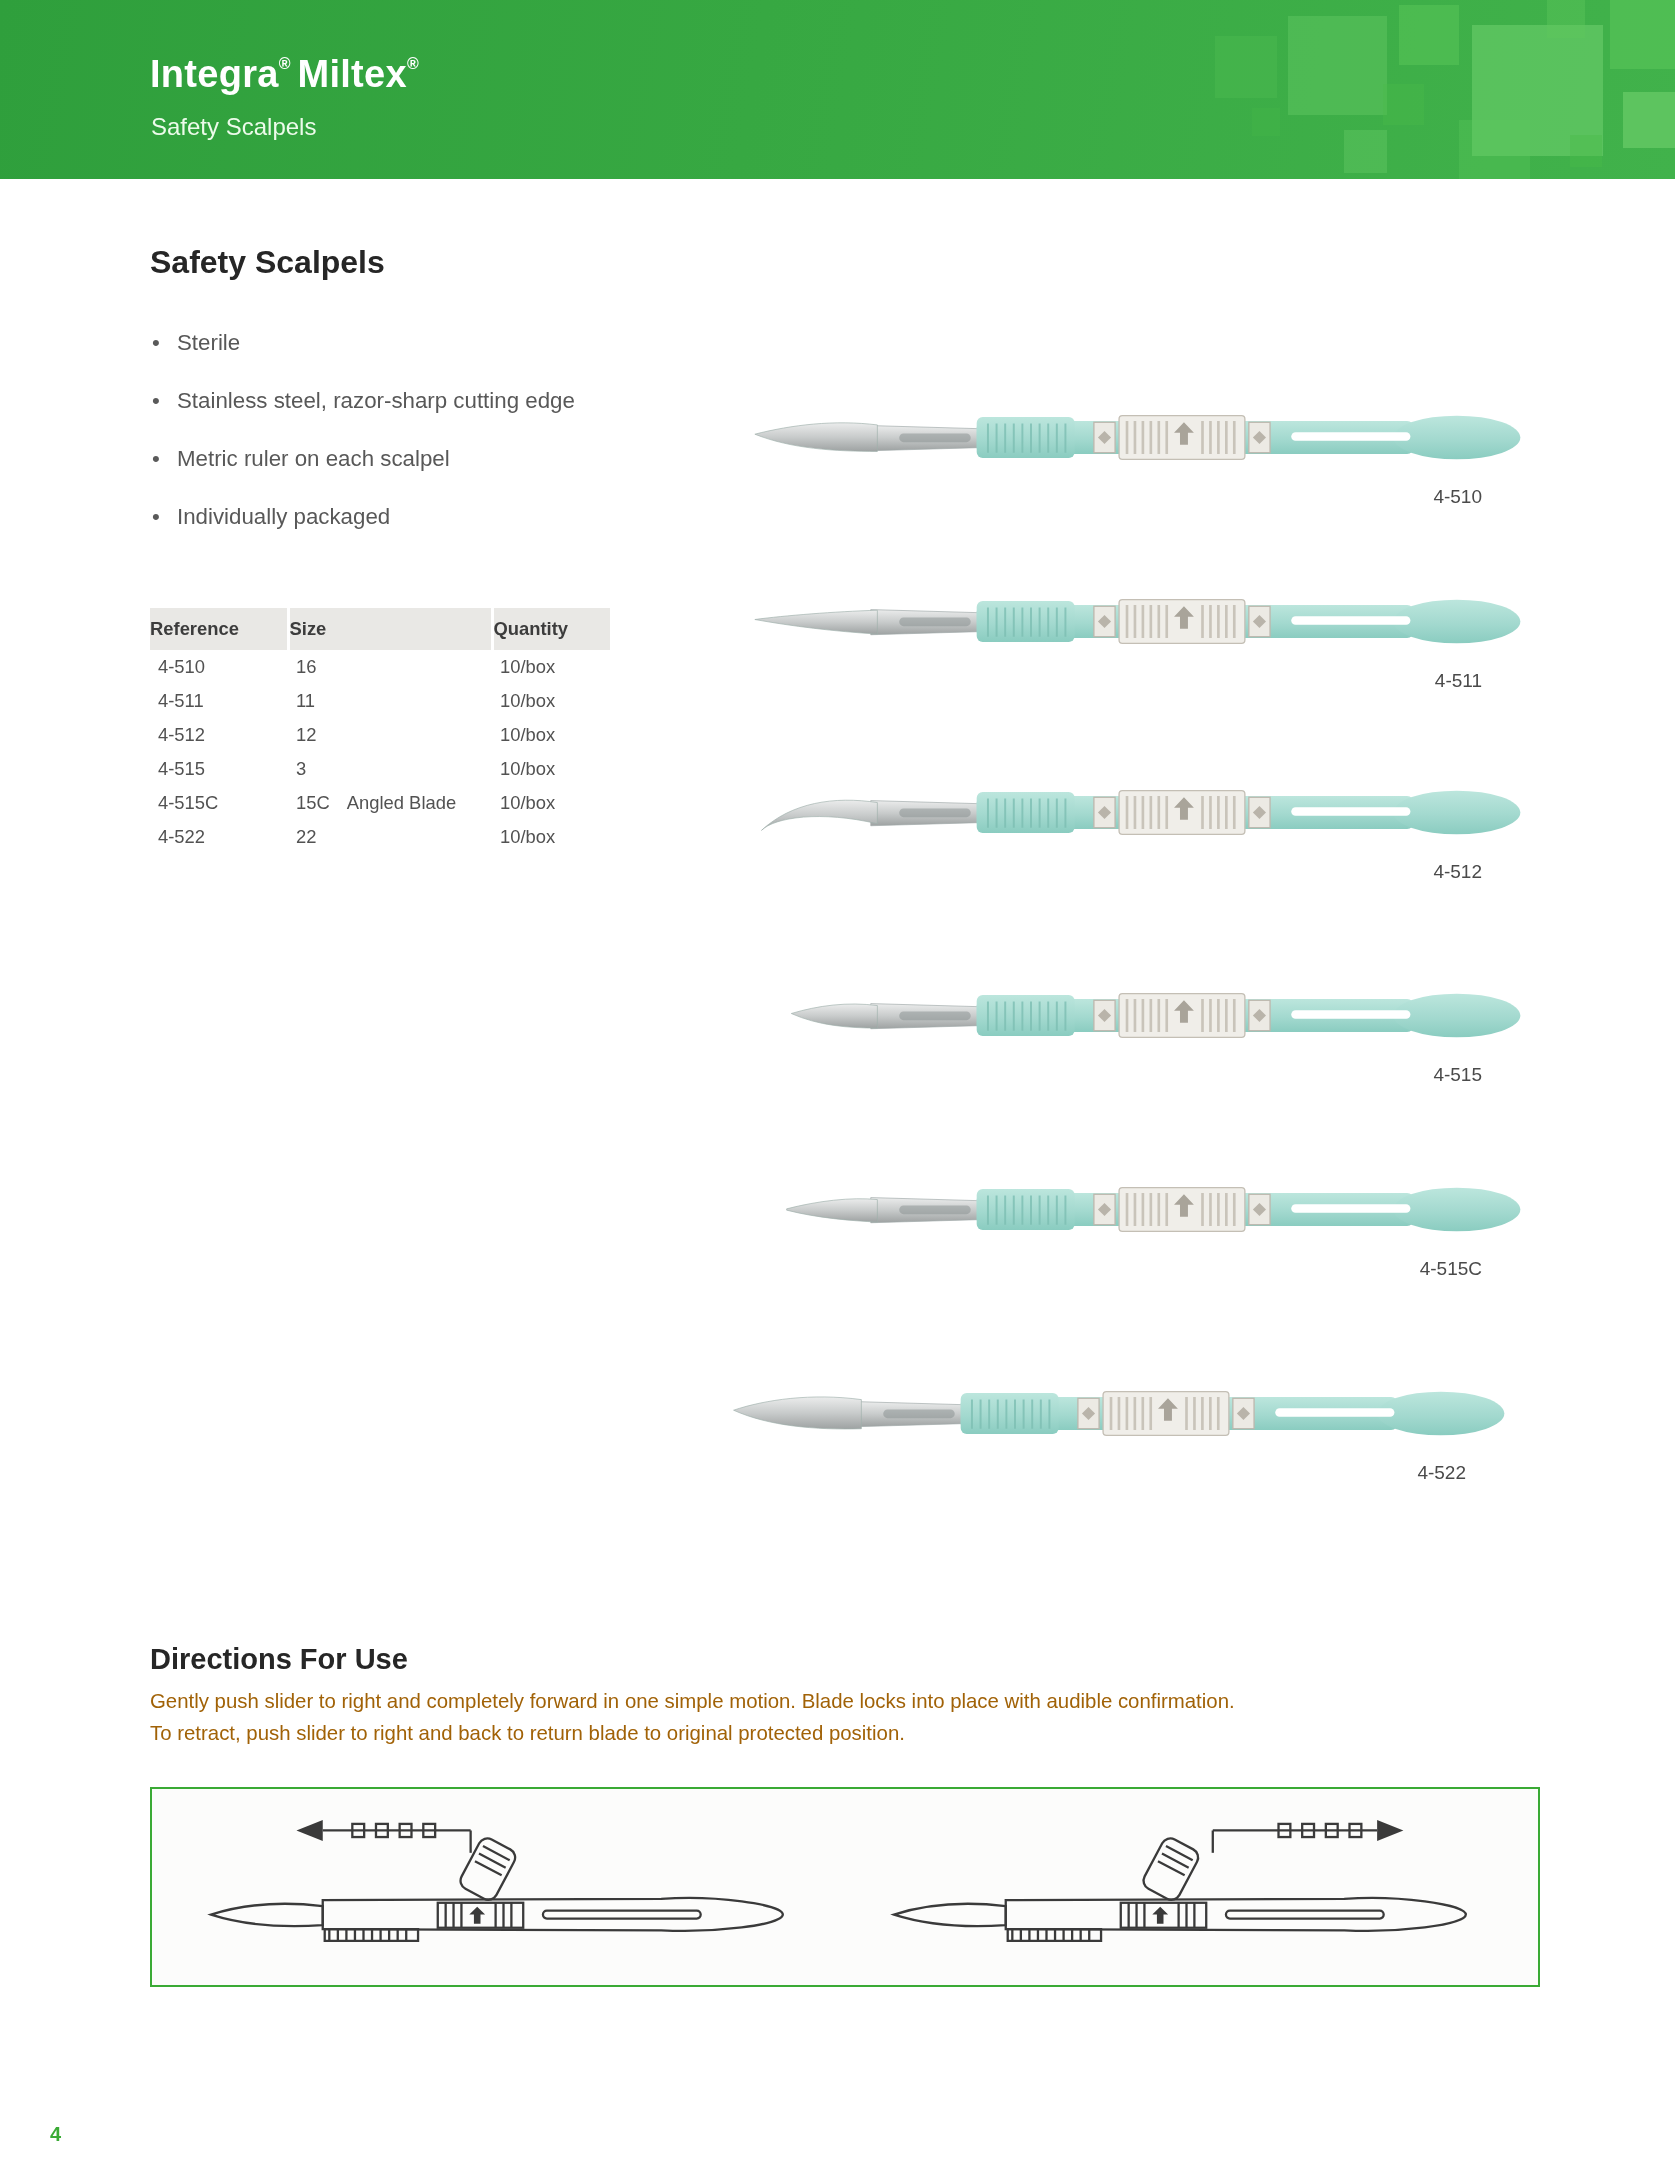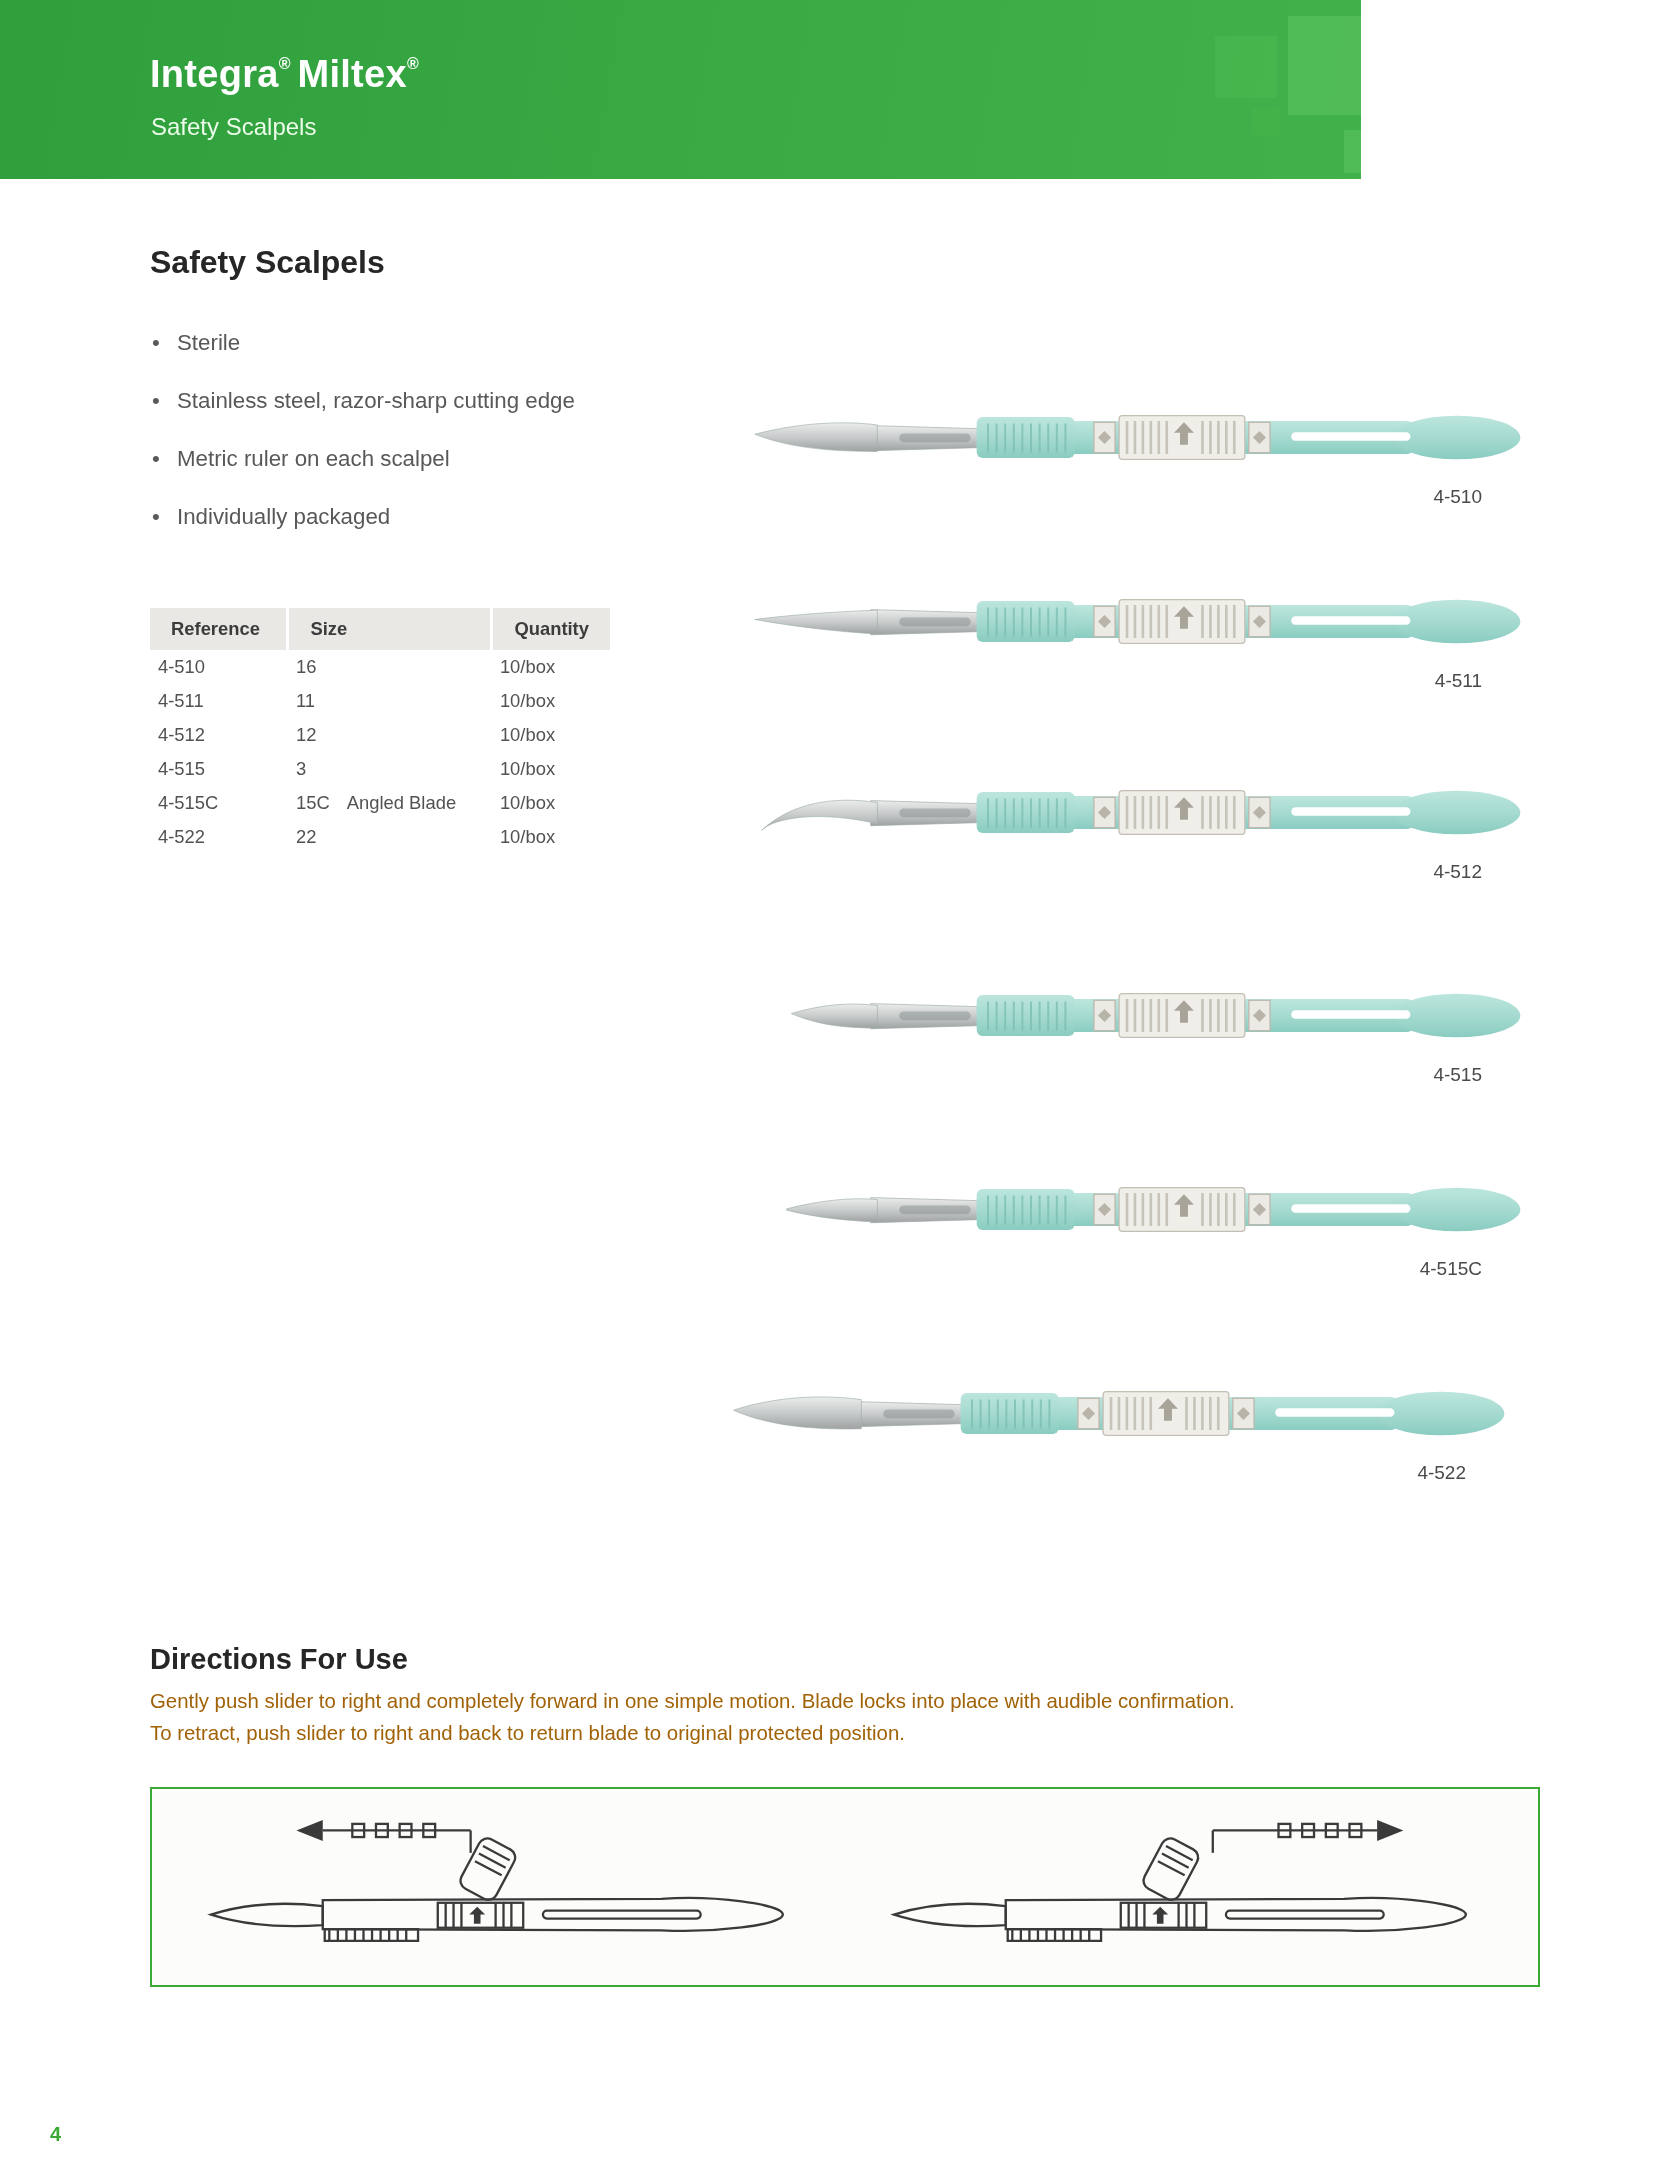--- a/index.html
+++ b/index.html
@@ -5,21 +5,21 @@
   * { margin:0; padding:0; box-sizing:border-box; }
   html,body { background:#ffffff; }
   body {
     width:1675px; height:2183px; position:relative;
     font-family:"Liberation Sans", sans-serif; color:#4a4a4a;
     overflow:hidden;
   }
 
   
   .band {
-    position:absolute; top:0; left:0; width:1361px; height:179px;
+    position:absolute; top:0; left:0; width:1675px; height:179px;
     background:linear-gradient(100deg, #2f9f3c 0%, var(--header-green,#37a842) 45%, #41b24b 100%);
     overflow:hidden;
   }
   .sq { position:absolute; }
   .sq.a { background:#5ec95c; } .sq.b { background:#74d471; } .sq.c { background:#49bb49; }
   .sq1 { left:1215px; top:36px;  width:62px;  height:62px;  opacity:.22; }
   .sq2 { left:1288px; top:16.4px;  width:99px; height:99px; opacity:.32; }
   .sq3 { left:1399px; top:5.3px;   width:60px;  height:60px;  opacity:.45; }
   .sq4 { left:1383px; top:84px; width:41px;  height:41px;  opacity:.38; }
   .sq5 { left:1472px; top:25px;  width:131px; height:131px; opacity:.5; }
@@ -54,21 +54,21 @@
   .bullets li::before { content:"\2022"; display:inline-block; width:25px; color:#5a5a5a; }
 
   
   .spec-table {
     position:absolute; left:150px; top:608px; width:460px;
     border-collapse:collapse;
   }
   .spec-table th {
     background:var(--table-header-bg,#e9e8e5); text-align:left;
     font-size:18.4px; color:#3c3c3c; font-weight:bold;
-    padding:10px 21px;
+    padding:10px 0;
   }
   .spec-table th + th { border-left:3.3px solid #ffffff; }
   .spec-table td {
     font-size:18.4px; color:#525252; padding:6px 8px; font-weight:normal;
   }
   .col-ref { width:138px; } .col-size { width:204px; } .col-qty { width:118px; }
   .size-note { margin-left:17px; }
 
   
   .product { position:absolute; width:788px; }

